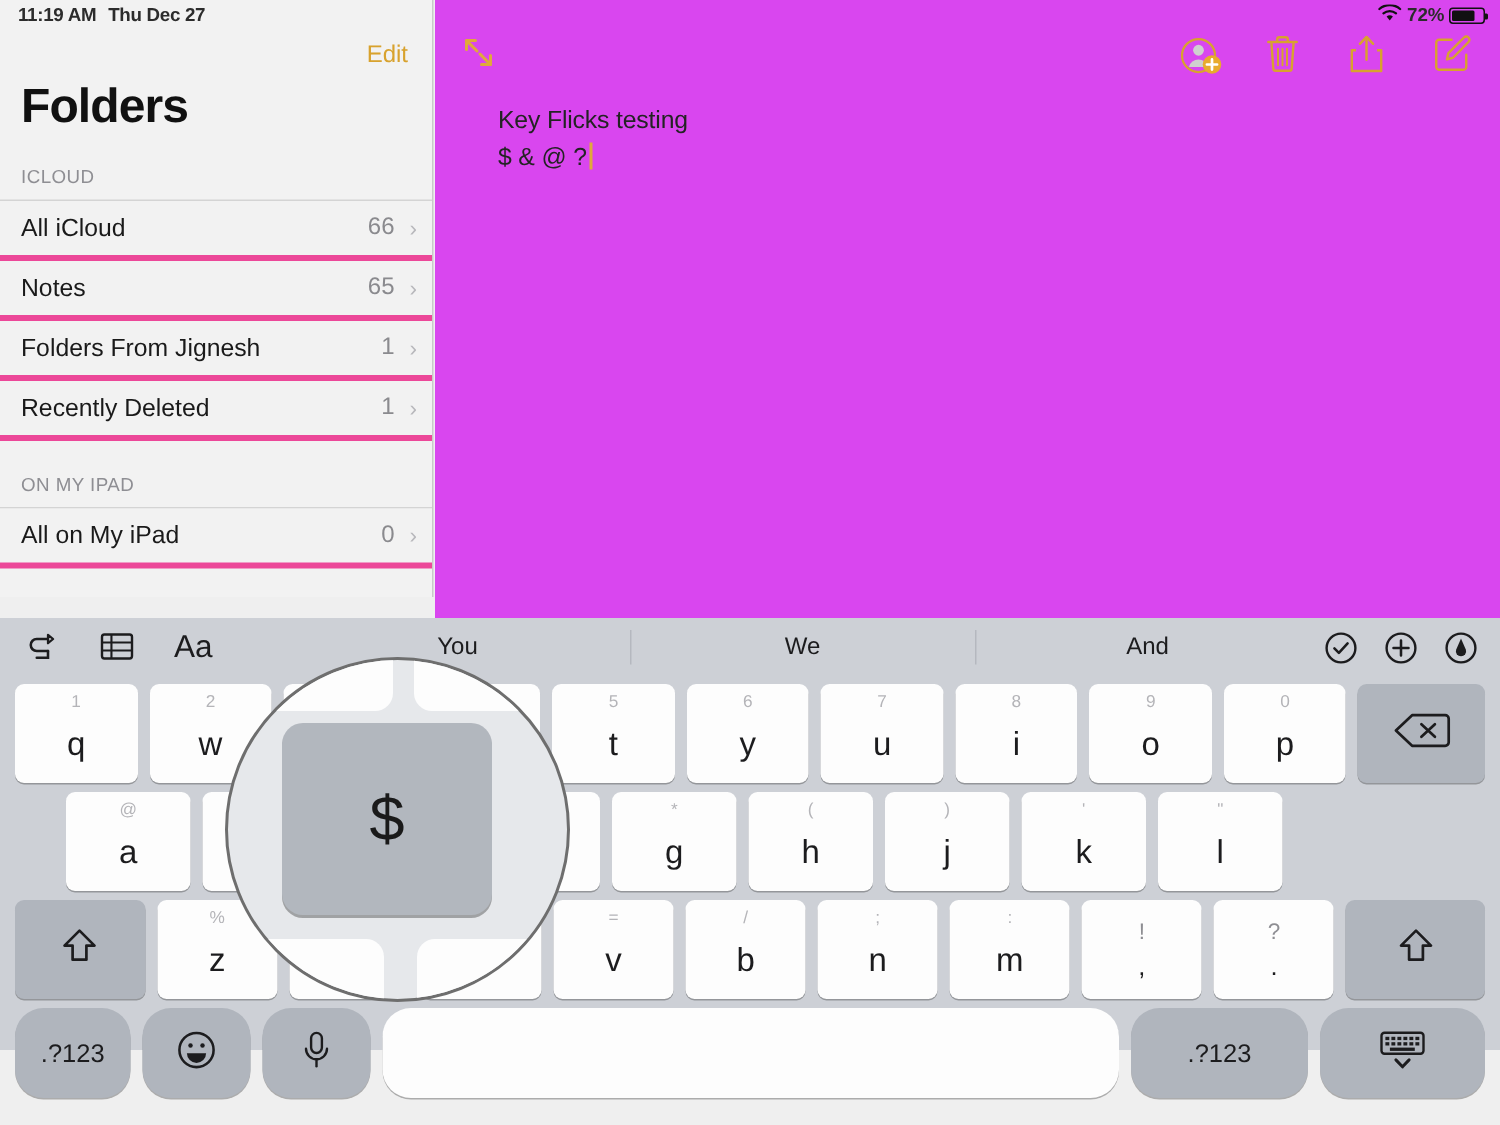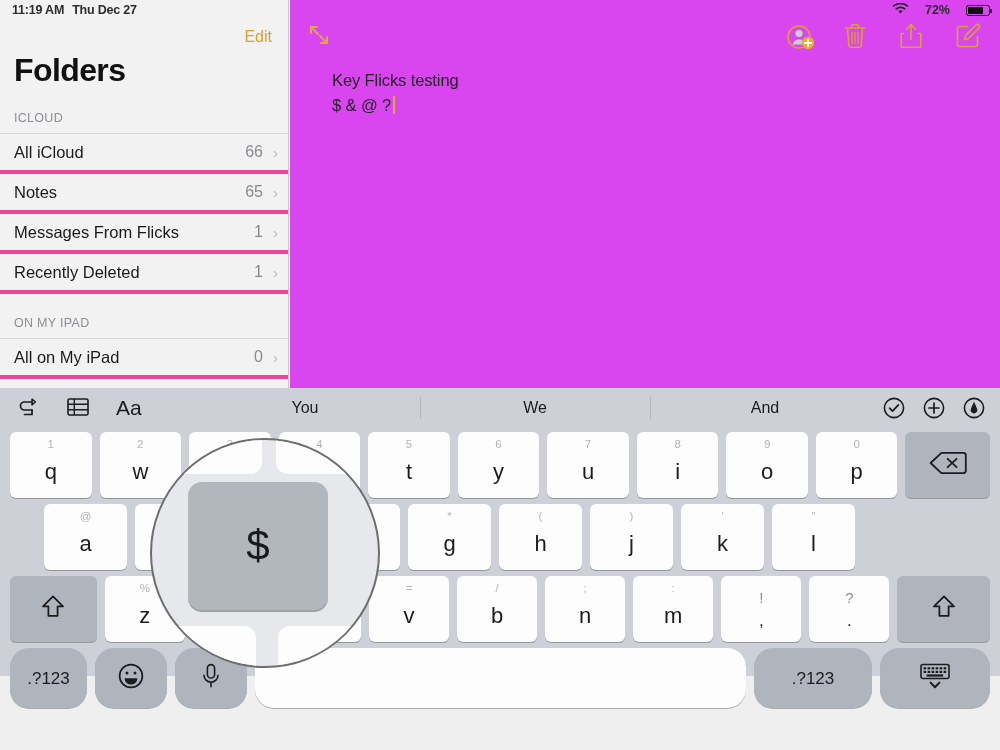--- a/index.html
+++ b/index.html
@@ -13,21 +13,21 @@
 
   
   .statusbar {
     position: absolute; top: 0; left: 0; width: 1000px; height: 20px;
     display: flex; align-items: center;
     font-size: 12.5px; font-weight: bold; color: #2c2c2c;
     z-index: 40;
   }
   .sb-time { margin-left: 12px; letter-spacing: -0.2px; }
   .sb-date { margin-left: 8px; letter-spacing: -0.2px; }
-  .sb-right { margin-left: auto; margin-right: 10px; display: flex; align-items: center; gap: 16px; }
+  .sb-right { margin-left: auto; margin-right: 10px; display: flex; align-items: center; gap: 3px; }
   .sb-batt-pct { font-size: 12.5px; font-weight: bold; }
   .batt-shell {
     width: 24px; height: 11px; border: 1.3px solid #111; border-radius: 2.6px;
     position: relative; display: inline-block;
   }
   .batt-shell::after {
     content: ""; position: absolute; right: -3.4px; top: 3px;
     width: 2px; height: 4px; background: #111; border-radius: 0 1px 1px 0;
   }
   .batt-fill { position: absolute; left: 1px; top: 1px; bottom: 1px; width: 15px; background: #111; border-radius: 1px; }
@@ -78,21 +78,21 @@
   .nact { width: 28px; height: 28px; display: block; }
   .note-body { padding: 6px 0 0 42px; }
   .note-line { font-size: 16.5px; color: #232323; line-height: 25px; letter-spacing: -0.1px; }
   .caret {
     display: inline-block; width: 2px; height: 18px;
     background: #e0a93b; vertical-align: -3px; margin-left: 2px;
   }
 
   
   .keyboard {
-    position: absolute; left: 0; top: 388px; width: 1000px; height: 288px;
+    position: absolute; left: 0; top: 412px; width: 1000px; height: 288px;
     background: #cdd0d6;
   }
   .predbar {
     position: relative; height: 39px; display: flex; align-items: center;
     background: #cdd0d6;
   }
   .pred-left { display: flex; align-items: center; gap: 26px; padding-left: 16px; }
   .pb-ico { width: 24px; height: 24px; display: block; }
   .pb-aa { font-size: 21px; color: #1c1c1e; line-height: 1; }
   .pred-words { position: absolute; left: 190px; right: 120px; top: 0; height: 39px; display: flex; }
@@ -222,21 +222,21 @@
         <span class="sb-row-label">All iCloud</span>
         <span class="sb-row-count">66</span>
         <span class="sb-chev">›</span>
       </div>
       <div class="sb-row">
         <span class="sb-row-label">Notes</span>
         <span class="sb-row-count">65</span>
         <span class="sb-chev">›</span>
       </div>
       <div class="sb-row">
-        <span class="sb-row-label">Messages From Flicks</span>
+        <span class="sb-row-label">Folders From Jignesh</span>
         <span class="sb-row-count">1</span>
         <span class="sb-chev">›</span>
       </div>
       <div class="sb-row">
         <span class="sb-row-label">Recently Deleted</span>
         <span class="sb-row-count">1</span>
         <span class="sb-chev">›</span>
       </div>
     </div>
 

